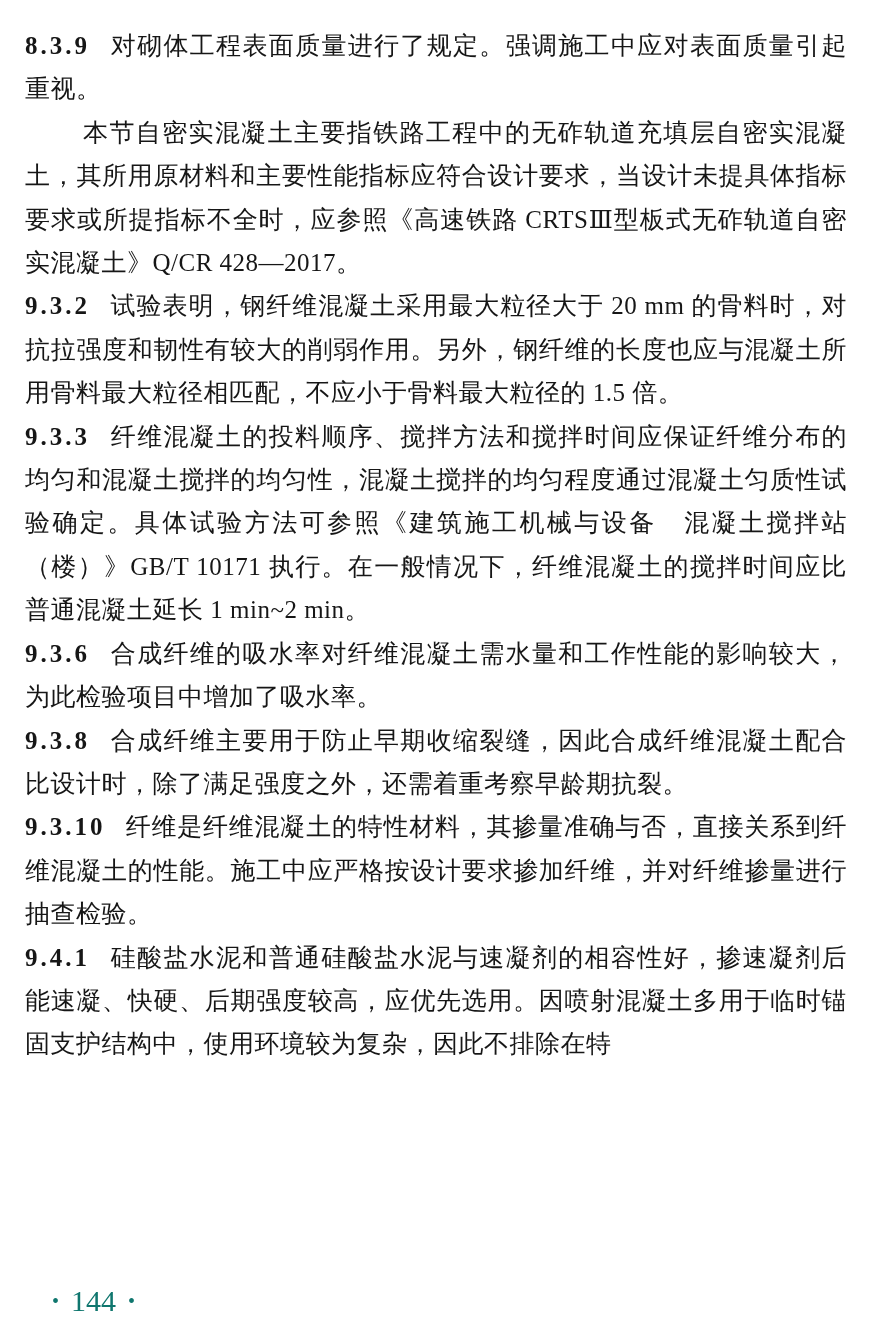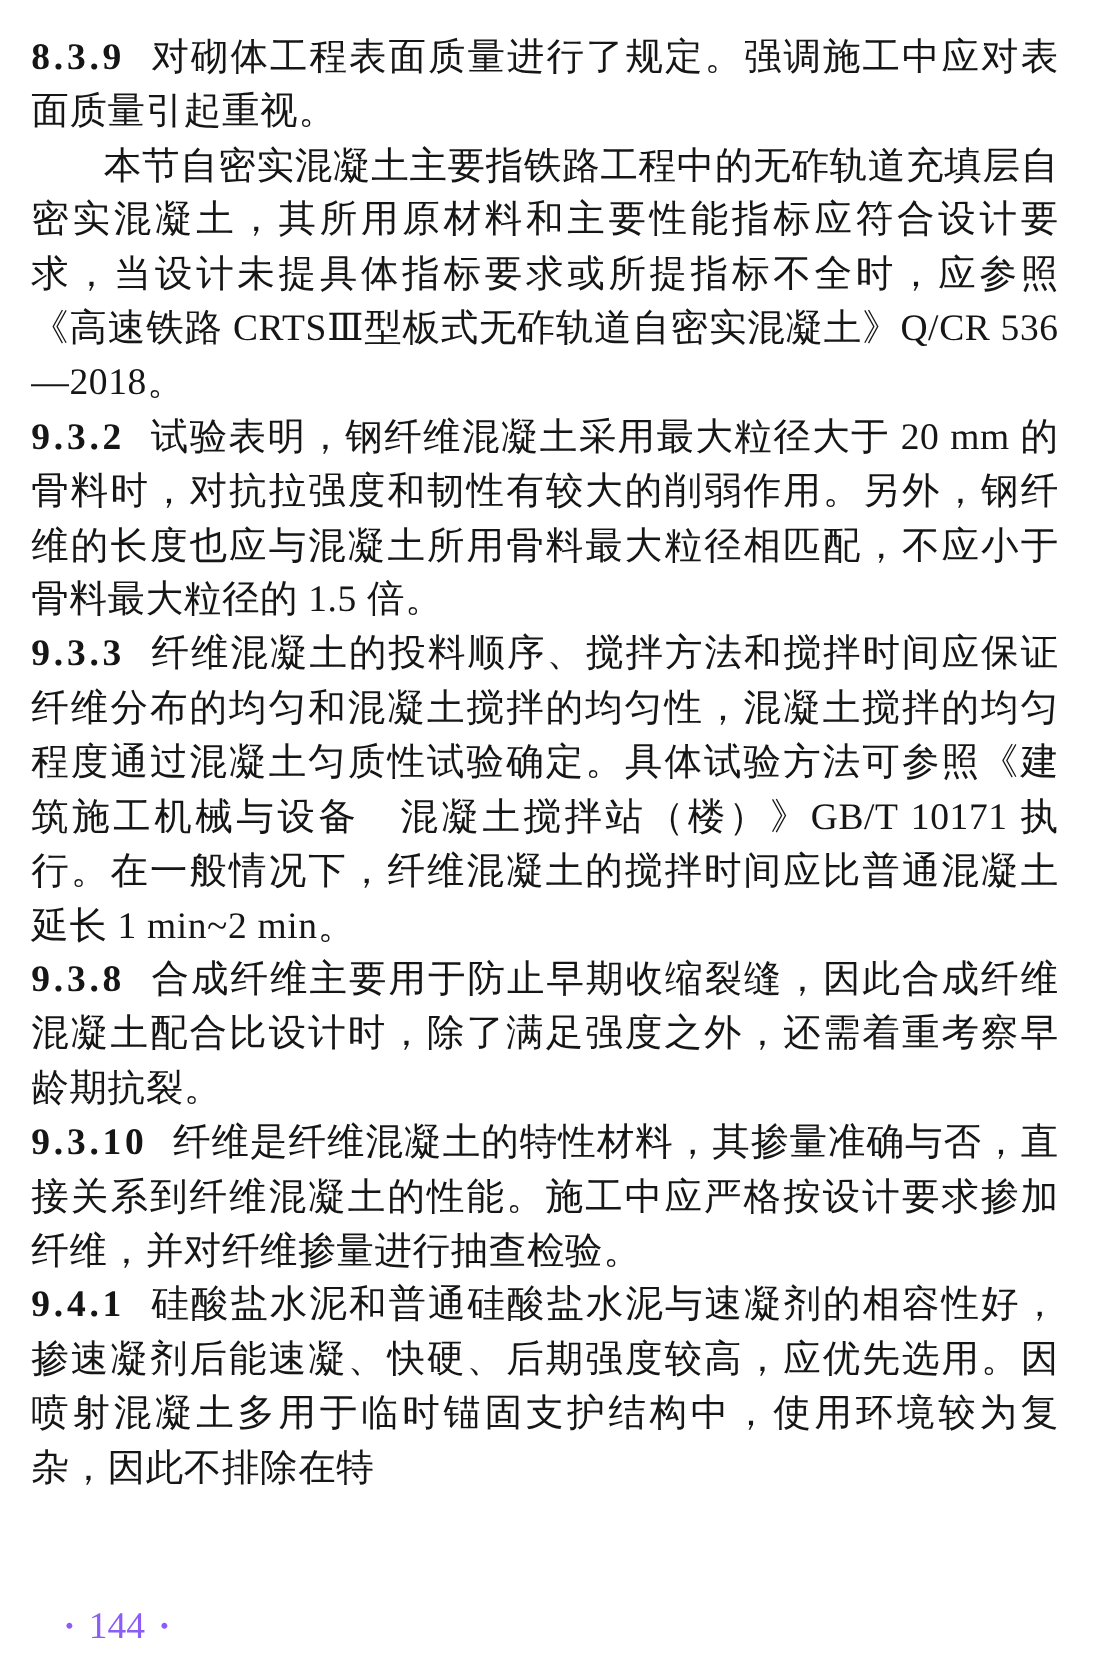--- a/index.html
+++ b/index.html
@@ -17,21 +17,21 @@
     position: relative;
     width: 874px;
     height: 1343px;
     box-sizing: border-box;
     padding: 24px 27px 0 25px;
     overflow: hidden;
     background: #ffffff;
   }
   .para {
     margin: 0;
-    font-size: 30px;
+    font-size: 25px;
     line-height: 43.4px;
     text-align: justify;
     text-align-last: left;
     letter-spacing: 0.5px;
     word-break: break-all;
   }
   .para.indent {
     text-indent: 58px;
   }
   .secnum {
@@ -39,40 +39,41 @@
     letter-spacing: 3px;
     margin-right: 20px;
     font-family: "Liberation Serif", "DejaVu Serif", serif;
   }
   .footer {
     position: absolute;
     left: 52px;
     top: 1281px;
     font-size: 30px;
     line-height: 40px;
-    color: #8b5cf6;
+    color: #0f766e;
     letter-spacing: 0;
   }
   .footer .dot {
     font-size: 20px;
     vertical-align: 3px;
   }
   .footer .pagenum {
     margin: 0 12px;
   }
 </style>
 </head>
 <body>
 
 <div class="page">
   <div>
       <p class="para"><b class="secnum">8.3.9</b><span>对砌体工程表面质量进行了规定。强调施工中应对表面质量引起重视。</span></p>
-      <p class="para indent"><span>本节自密实混凝土主要指铁路工程中的无砟轨道充填层自密实混凝土，其所用原材料和主要性能指标应符合设计要求，当设计未提具体指标要求或所提指标不全时，应参照《高速铁路 CRTSⅢ型板式无砟轨道自密实混凝土》Q/CR 536—2018。</span></p>
+      <p class="para indent"><span>本节自密实混凝土主要指铁路工程中的无砟轨道充填层自密实混凝土，其所用原材料和主要性能指标应符合设计要求，当设计未提具体指标要求或所提指标不全时，应参照《高速铁路 CRTSⅢ型板式无砟轨道自密实混凝土》Q/CR 428—2017。</span></p>
       <p class="para"><b class="secnum">9.3.2</b><span>试验表明，钢纤维混凝土采用最大粒径大于 20 mm 的骨料时，对抗拉强度和韧性有较大的削弱作用。另外，钢纤维的长度也应与混凝土所用骨料最大粒径相匹配，不应小于骨料最大粒径的 1.5 倍。</span></p>
       <p class="para"><b class="secnum">9.3.3</b><span>纤维混凝土的投料顺序、搅拌方法和搅拌时间应保证纤维分布的均匀和混凝土搅拌的均匀性，混凝土搅拌的均匀程度通过混凝土匀质性试验确定。具体试验方法可参照《建筑施工机械与设备　混凝土搅拌站（楼）》GB/T 10171 执行。在一般情况下，纤维混凝土的搅拌时间应比普通混凝土延长 1 min~2 min。</span></p>
+      <p class="para"><b class="secnum">9.3.6</b><span>合成纤维的吸水率对纤维混凝土需水量和工作性能的影响较大，为此检验项目中增加了吸水率。</span></p>
       <p class="para"><b class="secnum">9.3.8</b><span>合成纤维主要用于防止早期收缩裂缝，因此合成纤维混凝土配合比设计时，除了满足强度之外，还需着重考察早龄期抗裂。</span></p>
       <p class="para"><b class="secnum">9.3.10</b><span>纤维是纤维混凝土的特性材料，其掺量准确与否，直接关系到纤维混凝土的性能。施工中应严格按设计要求掺加纤维，并对纤维掺量进行抽查检验。</span></p>
       <p class="para"><b class="secnum">9.4.1</b><span>硅酸盐水泥和普通硅酸盐水泥与速凝剂的相容性好，掺速凝剂后能速凝、快硬、后期强度较高，应优先选用。因喷射混凝土多用于临时锚固支护结构中，使用环境较为复杂，因此不排除在特</span></p>
     </div>
   <div class="footer">
     <span class="dot">•</span><span class="pagenum">144</span><span class="dot">•</span>
   </div>
 </div>
 
 </body></html>

